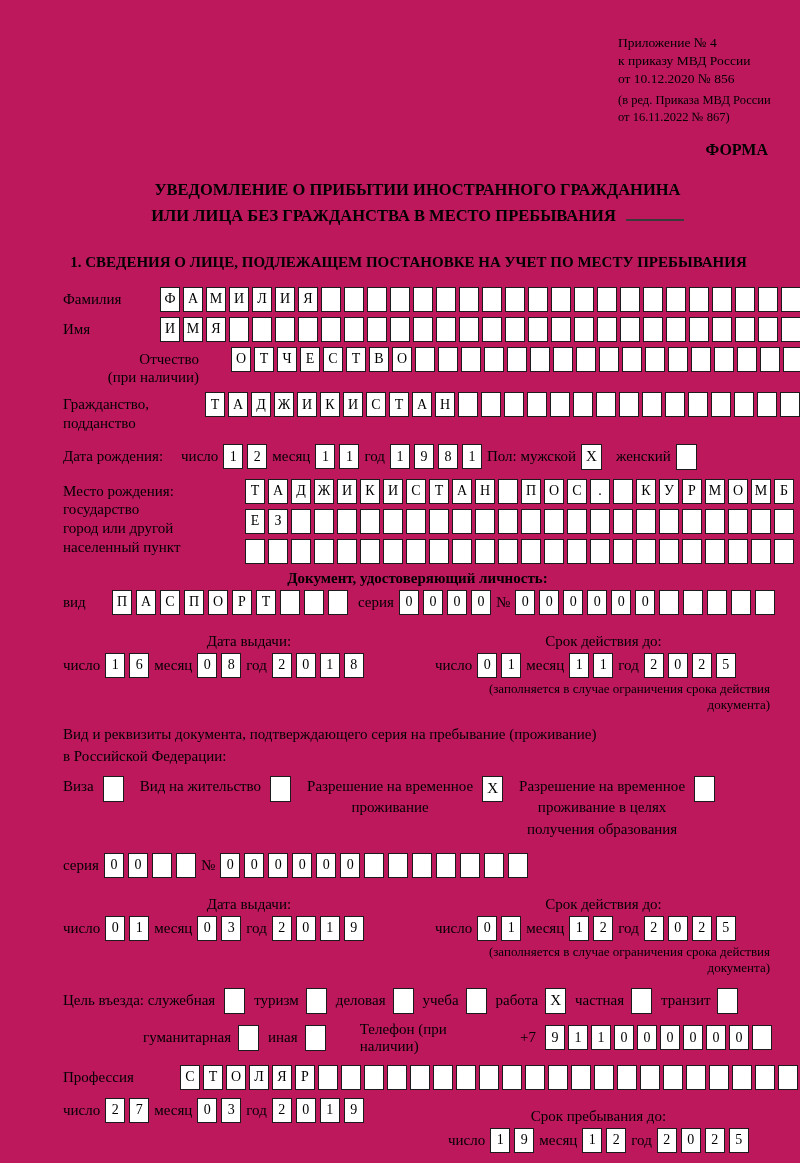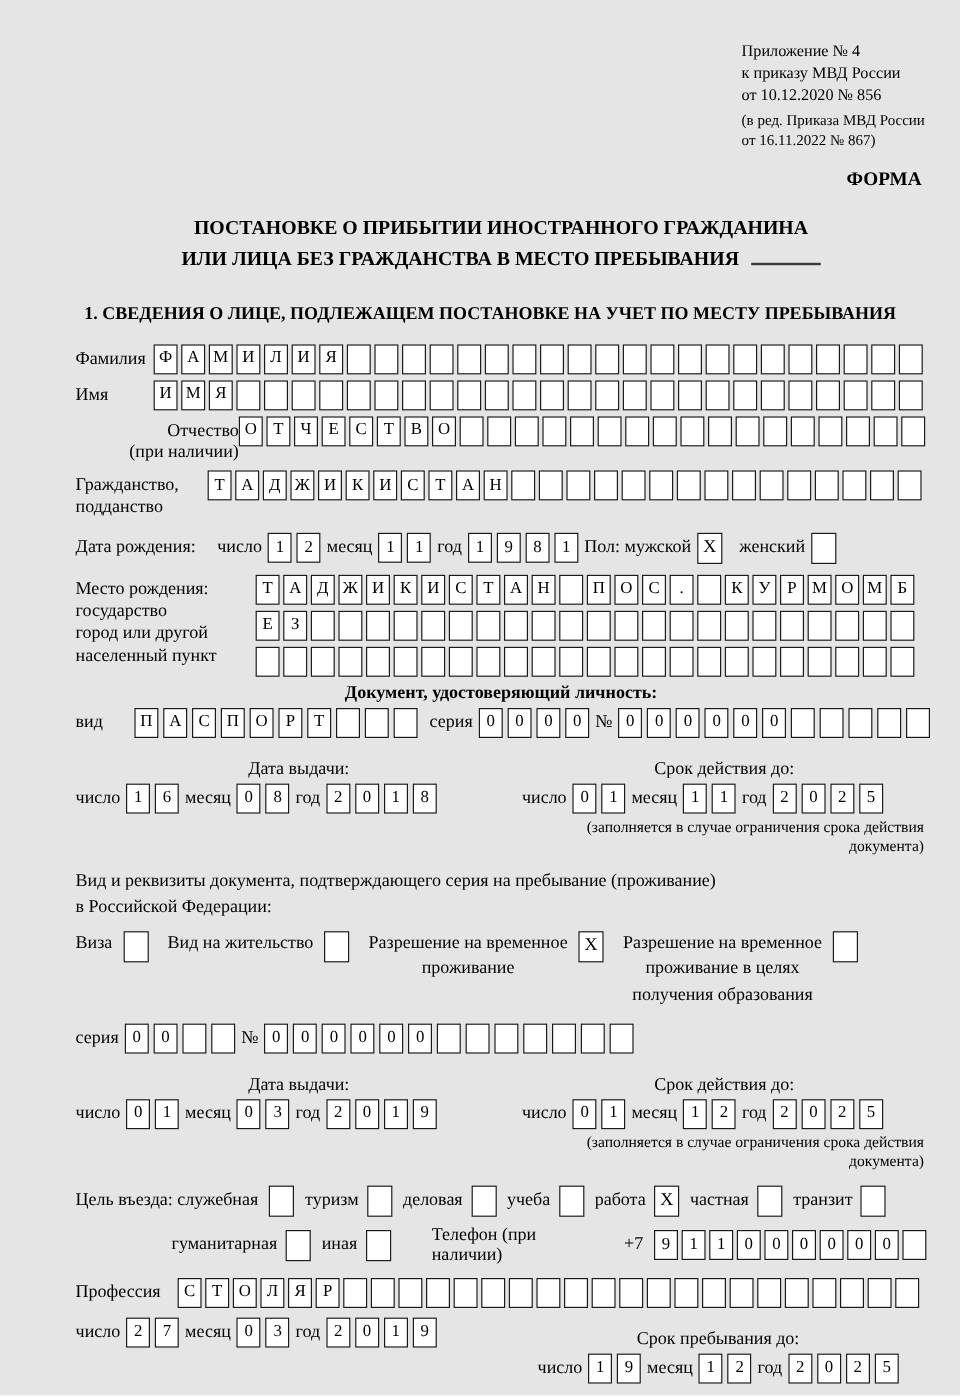--- a/index.html
+++ b/index.html
@@ -1,33 +1,33 @@
 <!DOCTYPE html>
 <html><head>
 <meta charset="utf-8">
 <style>
   html,body{margin:0;padding:0;background:#fff;color:#000;
     font-family:"Liberation Serif","DejaVu Serif",serif;}
   .page{width:800px;height:1163px;box-sizing:border-box;overflow:hidden;
-    padding:34px 28px 0 63px;position:relative;background:#e5e5e5;}
+    padding:34px 28px 0 63px;position:relative;background:#be185d;}
 
   
   .hdr-note{margin-left:555px;font-size:13.5px;line-height:1.32;}
   .hdr-note2{margin-left:555px;font-size:12.5px;line-height:1.3;margin-top:5px;}
   .forma{text-align:right;font-weight:bold;font-size:16px;margin-top:16px;padding-right:4px;}
 
   .title{
     text-align:center;font-weight:bold;font-size:16.5px;line-height:1.6;margin-top:18px;}
   .uline{display:inline-block;width:58px;border-bottom:2.5px solid #3a3a3a;
     margin-left:10px;vertical-align:baseline;}
   .sec1{font-weight:bold;font-size:15px;margin-top:24px;text-align:center;
     margin-left:-18px;white-space:nowrap;}
 
   
-  .brow{display:flex;align-items:flex-start;margin-top:5px;}
+  .brow{display:flex;align-items:flex-start;margin-top:5px;gap:32px;}
   .lab{font-size:15px;flex:0 0 auto;line-height:1.25;padding-top:3px;}
   .lab.small{padding-top:0;}
   .cells{display:flex;gap:3px;flex:0 0 auto;}
   .cell{box-sizing:border-box;width:20px;height:25px;border:1.5px solid #1b1b1b;
     display:inline-flex;align-items:center;justify-content:center;
     font-size:14px;line-height:1;background:#fff;}
   .cb{box-sizing:border-box;width:21px;height:26px;border:1.5px solid #1b1b1b;
     display:inline-flex;align-items:center;justify-content:center;
     font-size:15px;flex:0 0 auto;background:#fff;}
 
@@ -69,21 +69,21 @@
     <div>к приказу МВД России</div>
     <div>от 10.12.2020 № 856</div>
   </div>
   <div class="hdr-note2">
     <div>(в ред. Приказа МВД России</div>
     <div>от 16.11.2022 № 867)</div>
   </div>
   <div class="forma">ФОРМА</div>
 
   <div class="title">
-    <div>ПОСТАНОВКЕ О ПРИБЫТИИ ИНОСТРАННОГО ГРАЖДАНИНА</div>
+    <div>УВЕДОМЛЕНИЕ О ПРИБЫТИИ ИНОСТРАННОГО ГРАЖДАНИНА</div>
     <div><span>ИЛИ ЛИЦА БЕЗ ГРАЖДАНСТВА В МЕСТО ПРЕБЫВАНИЯ</span><span class="uline"></span></div>
   </div>
 
   <div class="sec1">1. СВЕДЕНИЯ О ЛИЦЕ, ПОДЛЕЖАЩЕМ ПОСТАНОВКЕ НА УЧЕТ ПО МЕСТУ ПРЕБЫВАНИЯ</div>
 
   <div class="brow" style="margin-top:16px;">
     <div class="lab w-fam">Фамилия</div>
     <div class="cells">
         <span class="cell">Ф</span>
         <span class="cell">А</span>

